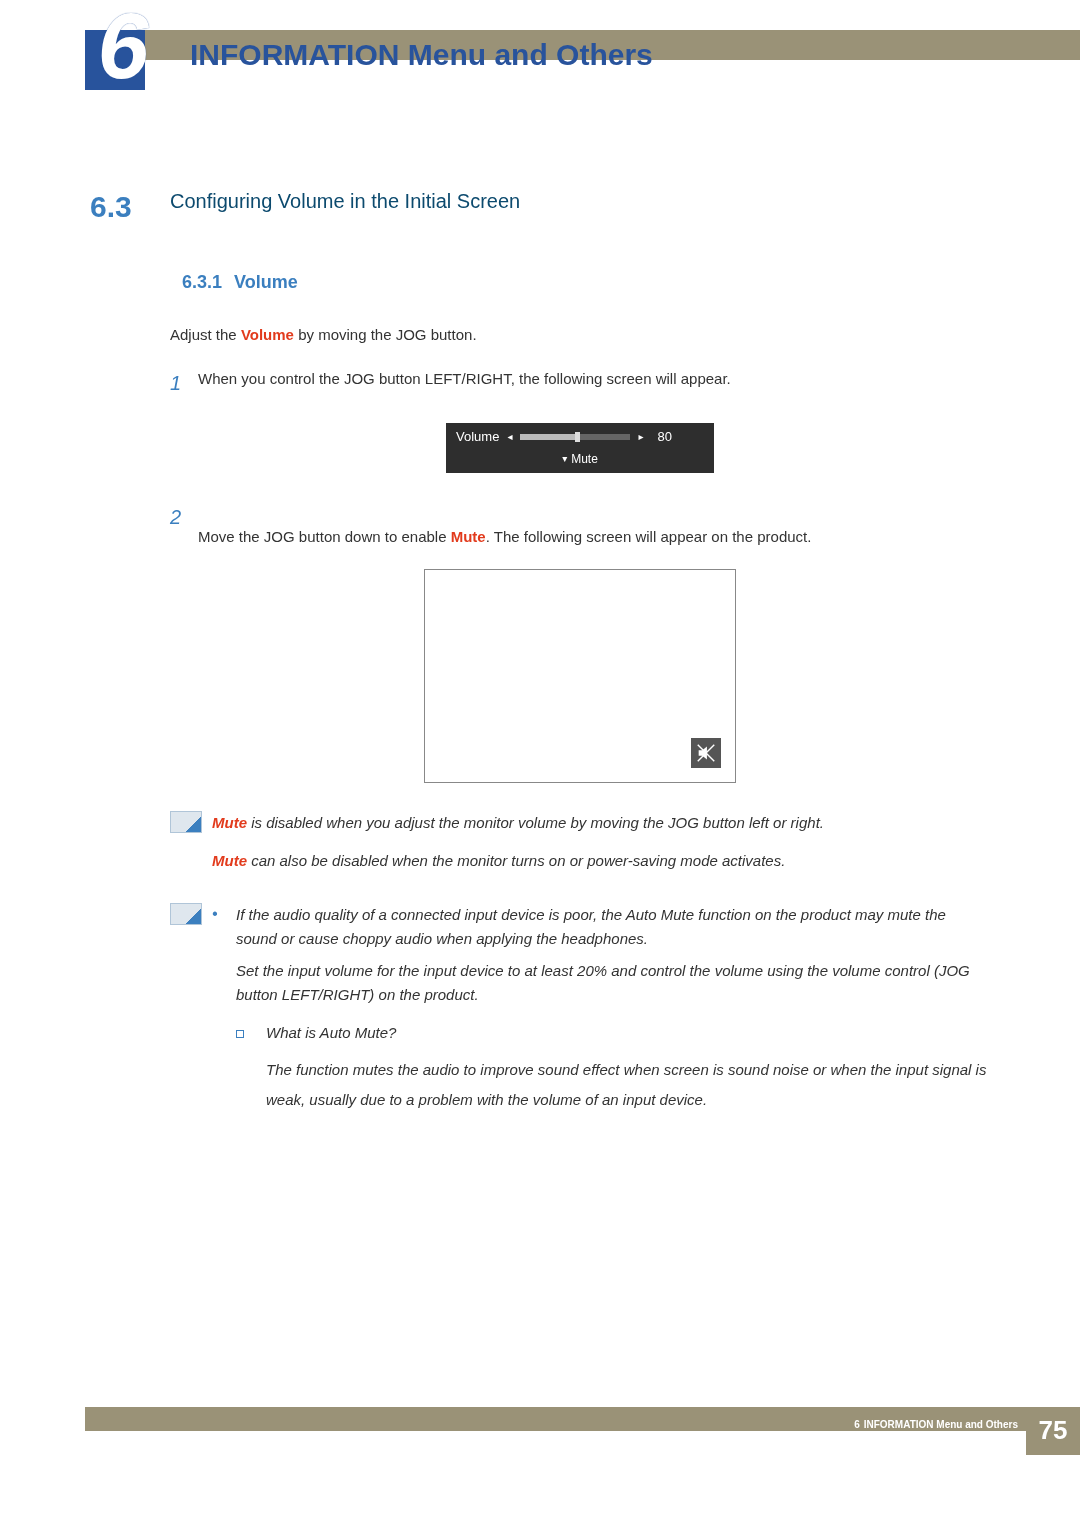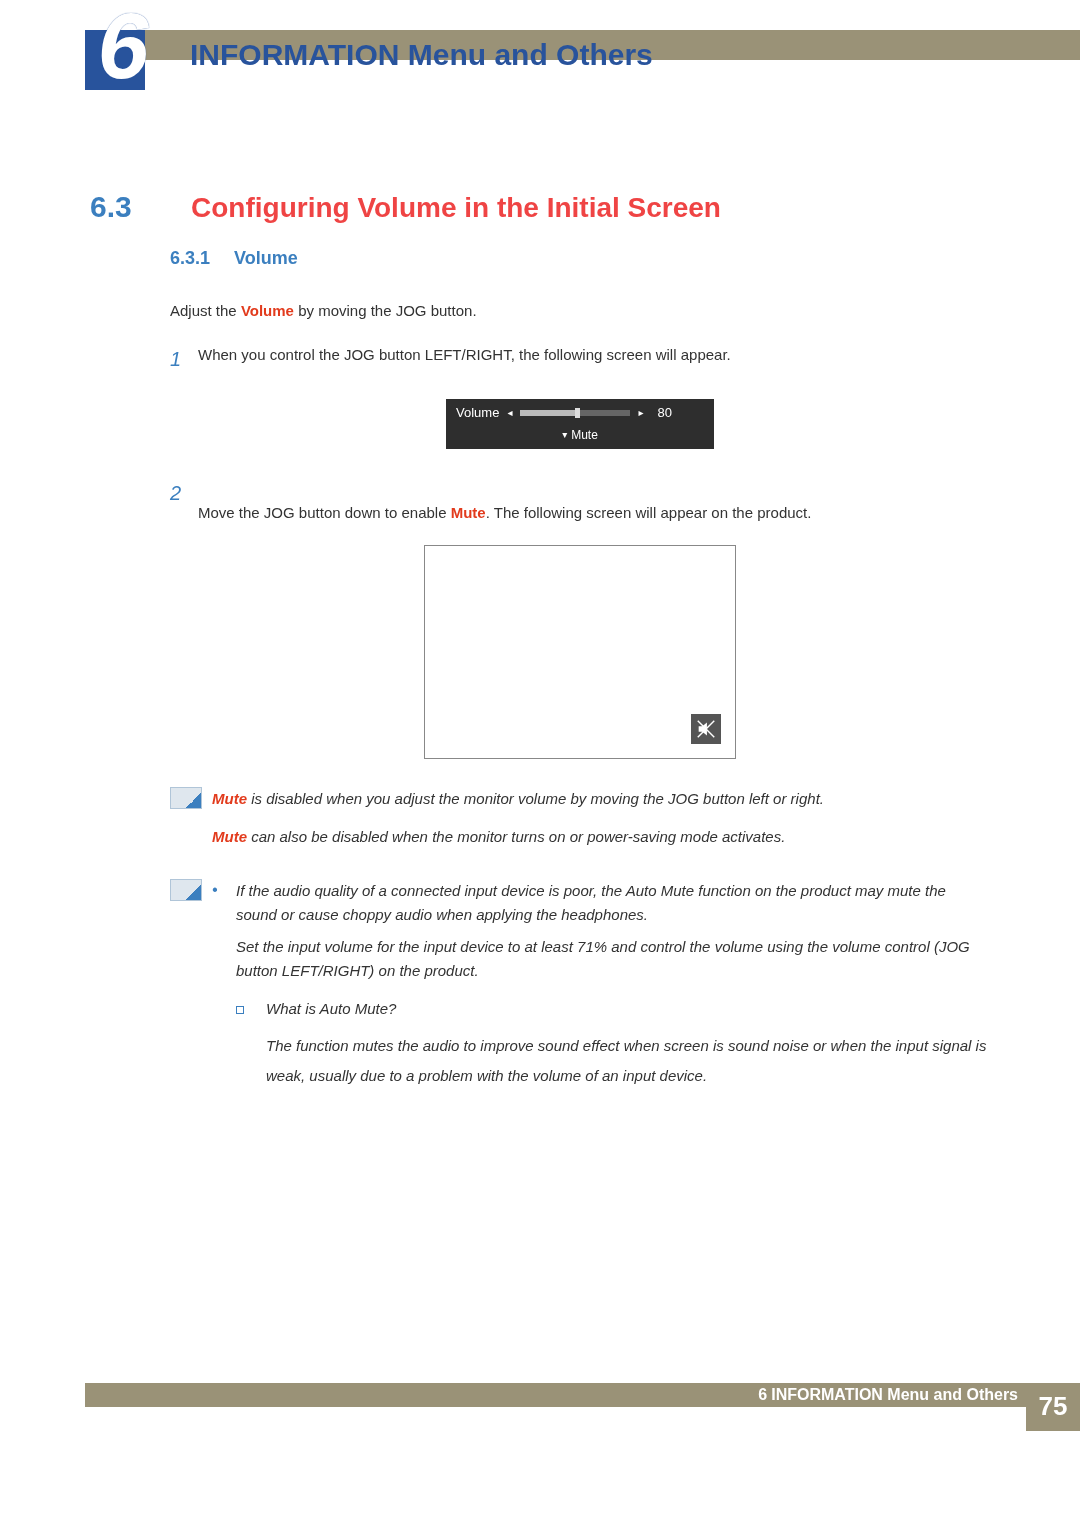--- a/index.html
+++ b/index.html
@@ -5,24 +5,24 @@
   * { margin: 0; padding: 0; box-sizing: border-box; }
   body { font-family: Arial, Helvetica, sans-serif; background: #fff; color: #333; width: 1080px; }
   .header { position: relative; height: 110px; }
   .hdr-left { position: absolute; left: 85px; top: 30px; width: 60px; height: 60px; background: #28539c; z-index: 2; }
   .hdr-strip-top { position: absolute; left: 85px; top: 30px; right: 0; height: 30px; background: #9a9277; z-index: 1; }
   .hdr-num { position: absolute; left: 85px; top: 0; width: 76px; text-align: center; font-size: 92px; font-weight: 700; font-style: italic; color: #fff; z-index: 3; line-height: 1; text-shadow: 0 0 1px #28539c; }
   .hdr-title { position: absolute; left: 190px; top: 38px; font-size: 30px; font-weight: 700; color: #28539c; z-index: 3; }
 
   
   .content { padding: 80px 90px 0 90px; }
-  .sec-row { display: flex; align-items: flex-end; margin-bottom: 24px; gap: 21px; }
+  .sec-row { display: flex; align-items: flex-start; margin-bottom: 48px; }
   .sec-num { width: 80px; font-size: 30px; font-weight: 700; color: #3b7fbf; }
-  .sec-title { font-size: 28px; font-weight: 700; color: #ef4444; }
-  .sub-row { display: flex; align-items: baseline; margin-left: 80px; margin-bottom: 30px; }
+  .sec-title { font-size: 20px; font-weight: 400; color: #0c4a6e; }
+  .sub-row { display: flex; align-items: baseline; margin-left: 80px; margin-bottom: 30px; text-align: center; }
   .sub-num { width: 64px; font-size: 18px; font-weight: 700; color: #3b7fbf; }
   .sub-title { font-size: 18px; font-weight: 700; color: #3b7fbf; }
 
   .body-block { margin-left: 80px; font-size: 15px; color: #333; line-height: 1.6; }
   .para { margin-bottom: 20px; }
   .red { color: #e23b1d; font-weight: 700; }
 
   .step { display: flex; margin-bottom: 14px; }
   .step-num { width: 28px; font-size: 20px; font-style: italic; font-weight: 400; color: #3b7fbf; flex-shrink: 0; }
   .step-text { flex: 1; }
@@ -56,21 +56,21 @@
   .bullet-text { flex: 1; }
   .subbullet-row { display: flex; margin-top: 14px; margin-bottom: 4px; }
   .subbullet-mark { width: 30px; flex-shrink: 0; }
   .box-marker { display: inline-block; width: 8px; height: 8px; border: 1px solid #3b7fbf; margin-top: 6px; }
   .subbullet-text { flex: 1; }
 
   
   .footer { position: relative; height: 48px; margin-top: 280px; }
   .footer-bar { position: absolute; left: 85px; right: 0; top: 0; height: 24px; background: #9a9277; }
   .footer-sq { position: absolute; right: 0; top: 0; width: 54px; height: 48px; background: #9a9277; display: flex; align-items: center; justify-content: center; color: #fff; font-size: 26px; font-weight: 700; }
-  .footer-text { position: absolute; right: 62px; top: 3px; color: #fff; font-size: 16px; font-weight: 700; }
+  .footer-text { position: absolute; right: 62px; top: 12px; color: #fff; font-size: 10px; font-weight: 700; }
   .footer-text .chnum { margin-right: 4px; }
 </style>
 </head>
 <body>
 
 <div class="header">
   <div class="hdr-strip-top"></div>
   <div class="hdr-left"></div>
   <div class="hdr-num">6</div>
   <div class="hdr-title">INFORMATION Menu and Others</div>
@@ -150,21 +150,21 @@
       </div>
     </div>
 
     <div class="note-row">
       <div class="note-icon"></div>
       <div class="note-body">
         <div class="bullet-row">
           <div class="bullet-dot">•</div>
           <div class="bullet-text">
             <div>If the audio quality of a connected input device is poor, the Auto Mute function on the product may mute the sound or cause choppy audio when applying the headphones.</div>
-            <div style="margin-top:8px">Set the input volume for the input device to at least 71% and control the volume using the volume control (JOG button LEFT/RIGHT) on the product.</div>
+            <div style="margin-top:8px">Set the input volume for the input device to at least 20% and control the volume using the volume control (JOG button LEFT/RIGHT) on the product.</div>
             <div class="subbullet-row">
               <div class="subbullet-mark"><span class="box-marker"></span></div>
               <div class="subbullet-text">
                 <div>What is Auto Mute?</div>
                 <div style="margin-top:10px; line-height:2.0;">The function mutes the audio to improve sound effect when screen is sound noise or when the input signal is weak, usually due to a problem with the volume of an input device.</div>
               </div>
             </div>
           </div>
         </div>
       </div>

